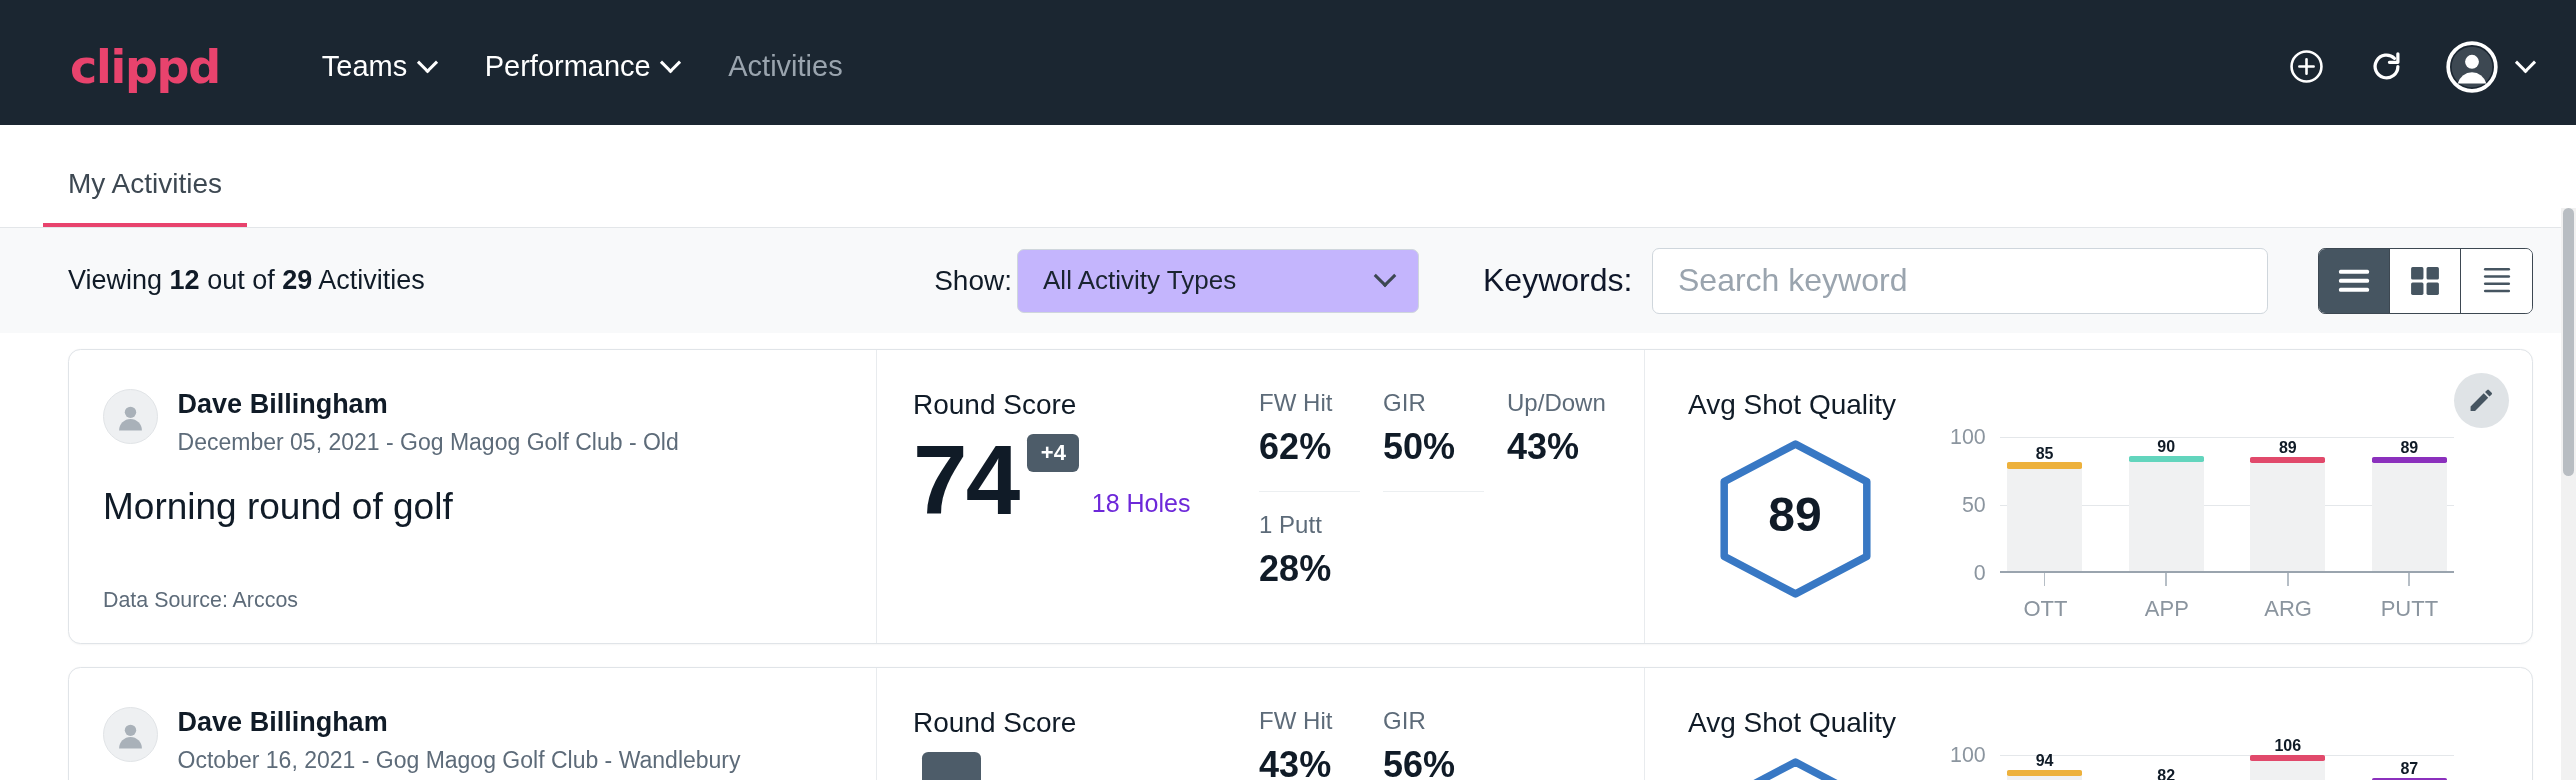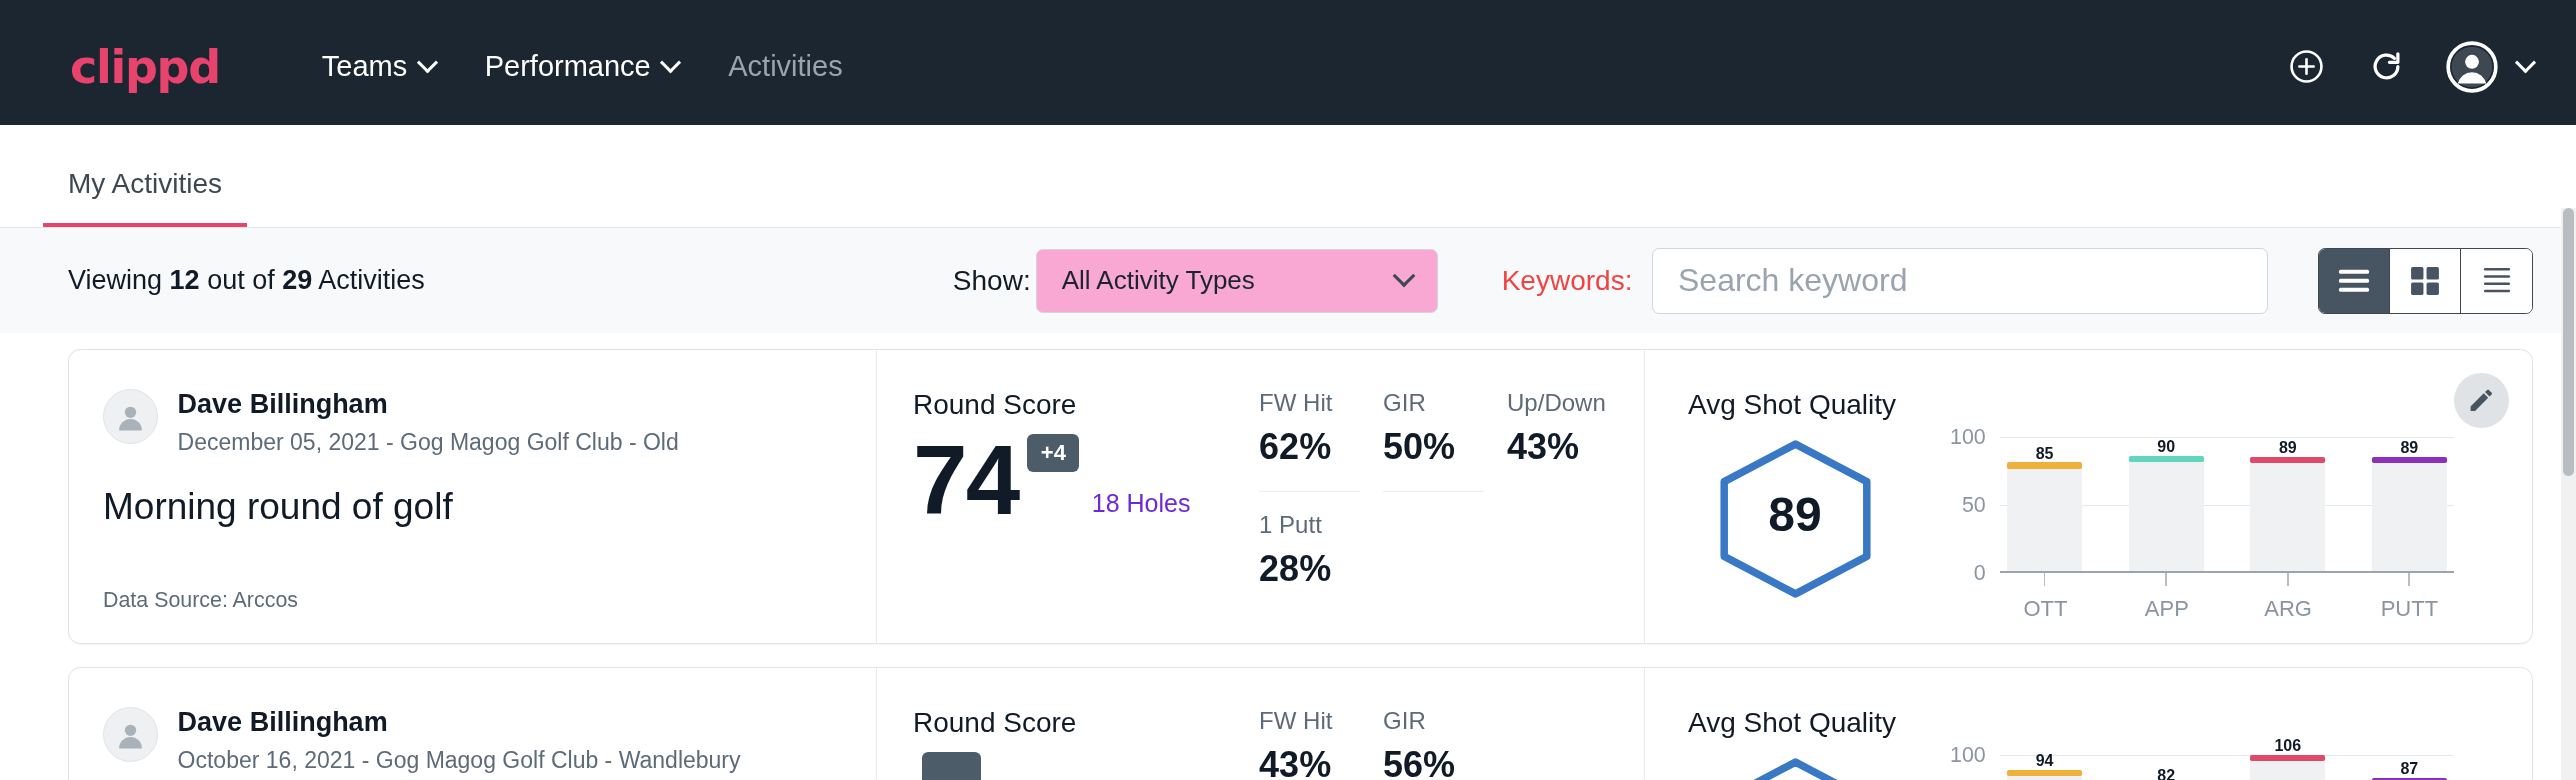--- a/index.html
+++ b/index.html
@@ -86,37 +86,37 @@
   }
   .viewing { font-size: 27px; color: #101b27; white-space: nowrap; }
   .viewing b { font-weight: 700; }
   .filter-mid {
     margin-left: auto;
     display: flex; align-items: center; gap: 0;
   }
   .lbl { font-size: 28px; color: #101b27; margin-right: 5px; white-space: nowrap; }
   .select {
     width: 402px; height: 64px;
-    background: #f9a8d4;
+    background: #c4b5fd;
     border: 0.9px solid #cfd6dc;
     border-radius: 7.1px;
     display: flex; align-items: center;
     padding: 0 25px;
     font-size: 26px; color: #1a2430;
     cursor: pointer;
     position: relative;
   }
   .select .sel-chev {
     margin-left: auto;
     width: 16px; height: 16px;
     border-right: 3.6px solid #3d4852;
     border-bottom: 3.6px solid #3d4852;
     transform: rotate(45deg) translate(-3.6px,-3.6px);
   }
-  .kw-label { font-size: 28px; color: #ef4444; margin: 0 19.6px 0 64px; white-space: nowrap; }
+  .kw-label { font-size: 32px; color: #0f172a; margin: 0 19.6px 0 64px; white-space: nowrap; }
   .searchbox {
     width: 616px; height: 66px;
     background: #ffffff;
     border: 0.9px solid #cfd6dc;
     border-radius: 7.1px;
     padding: 0 25px;
     font-size: 32px;
     color: #6d28d9;
     font-family: "Liberation Sans", sans-serif;
     outline: none;

